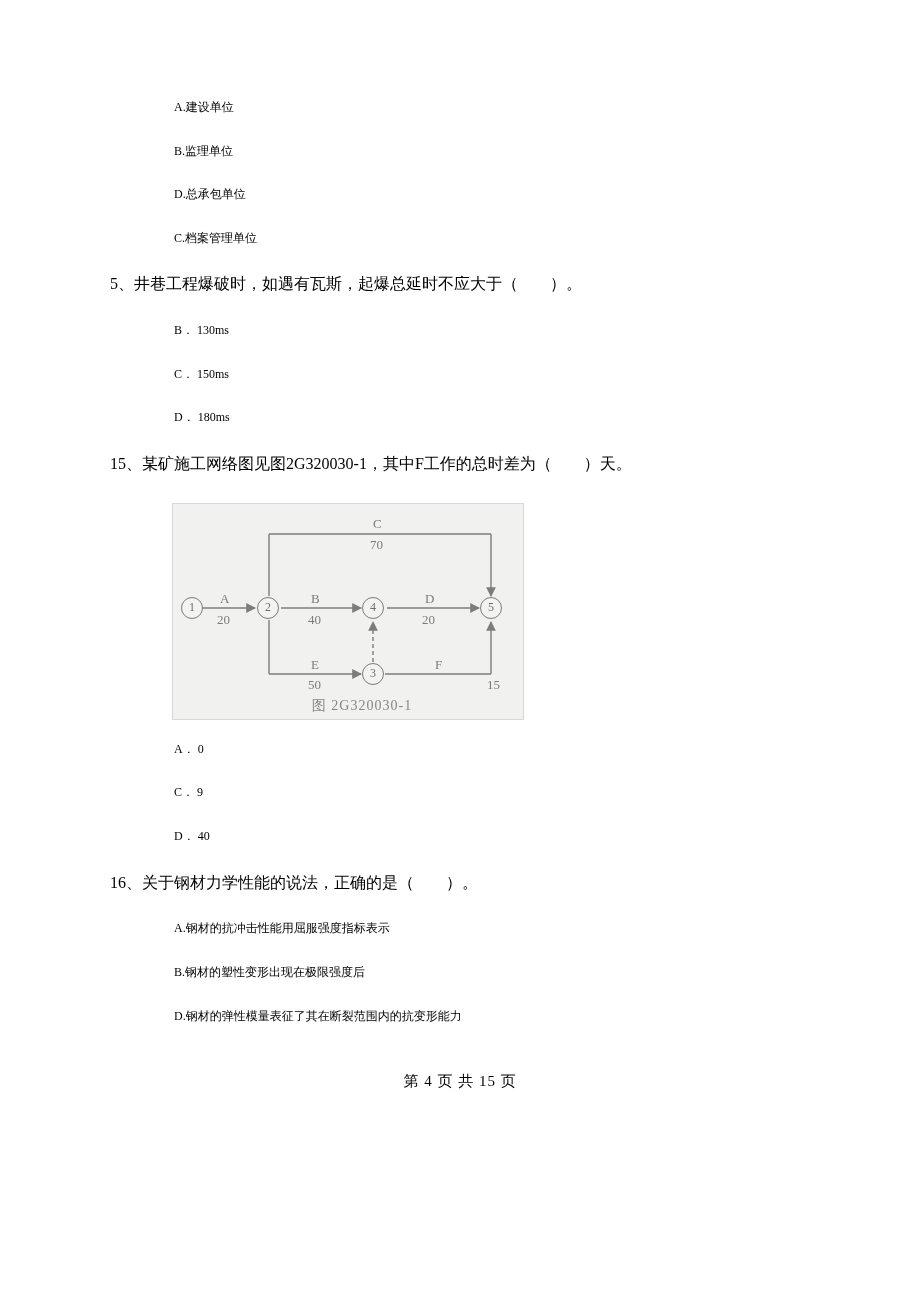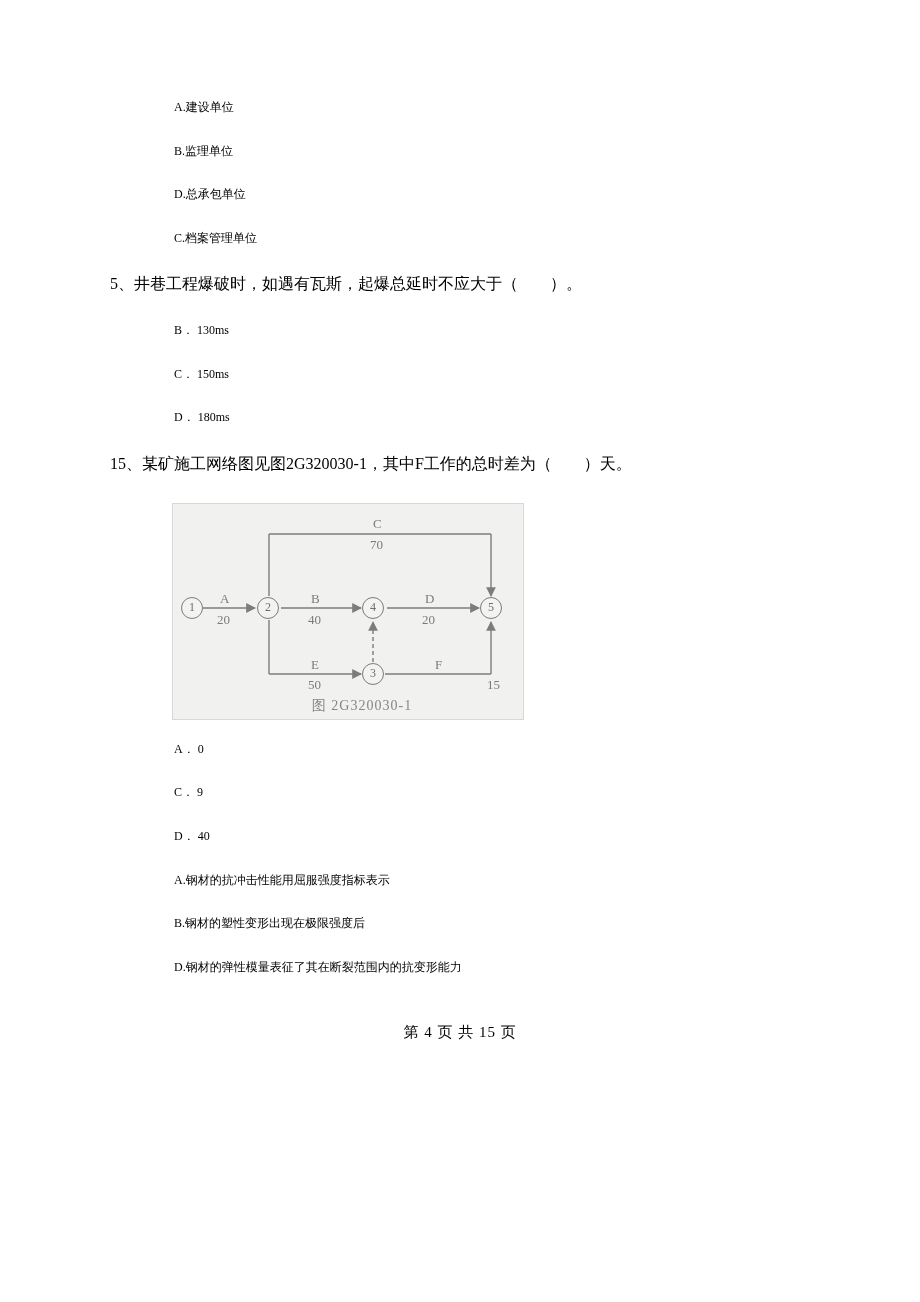--- a/index.html
+++ b/index.html
@@ -145,18 +145,19 @@
     <span class="nlabel" style="left:262px;top:153px;">F</span>
     <span class="nlabel" style="left:266px;top:173px;margin-left:48px;">15</span>
 
     <div class="caption">图 2G320030-1</div>
   </div>
 
   <div class="option-line">A． 0</div>
   <div class="option-line">C． 9</div>
   <div class="option-line">D． 40</div>
 
+  <div class="question-line">16、关于钢材力学性能的说法，正确的是（　　）。</div>
   <div class="option-line">A.钢材的抗冲击性能用屈服强度指标表示</div>
   <div class="option-line">B.钢材的塑性变形出现在极限强度后</div>
   <div class="option-line">D.钢材的弹性模量表征了其在断裂范围内的抗变形能力</div>
 
   <div class="footer">第 4 页 共 15 页</div>
 </div>
 
 </body></html>

